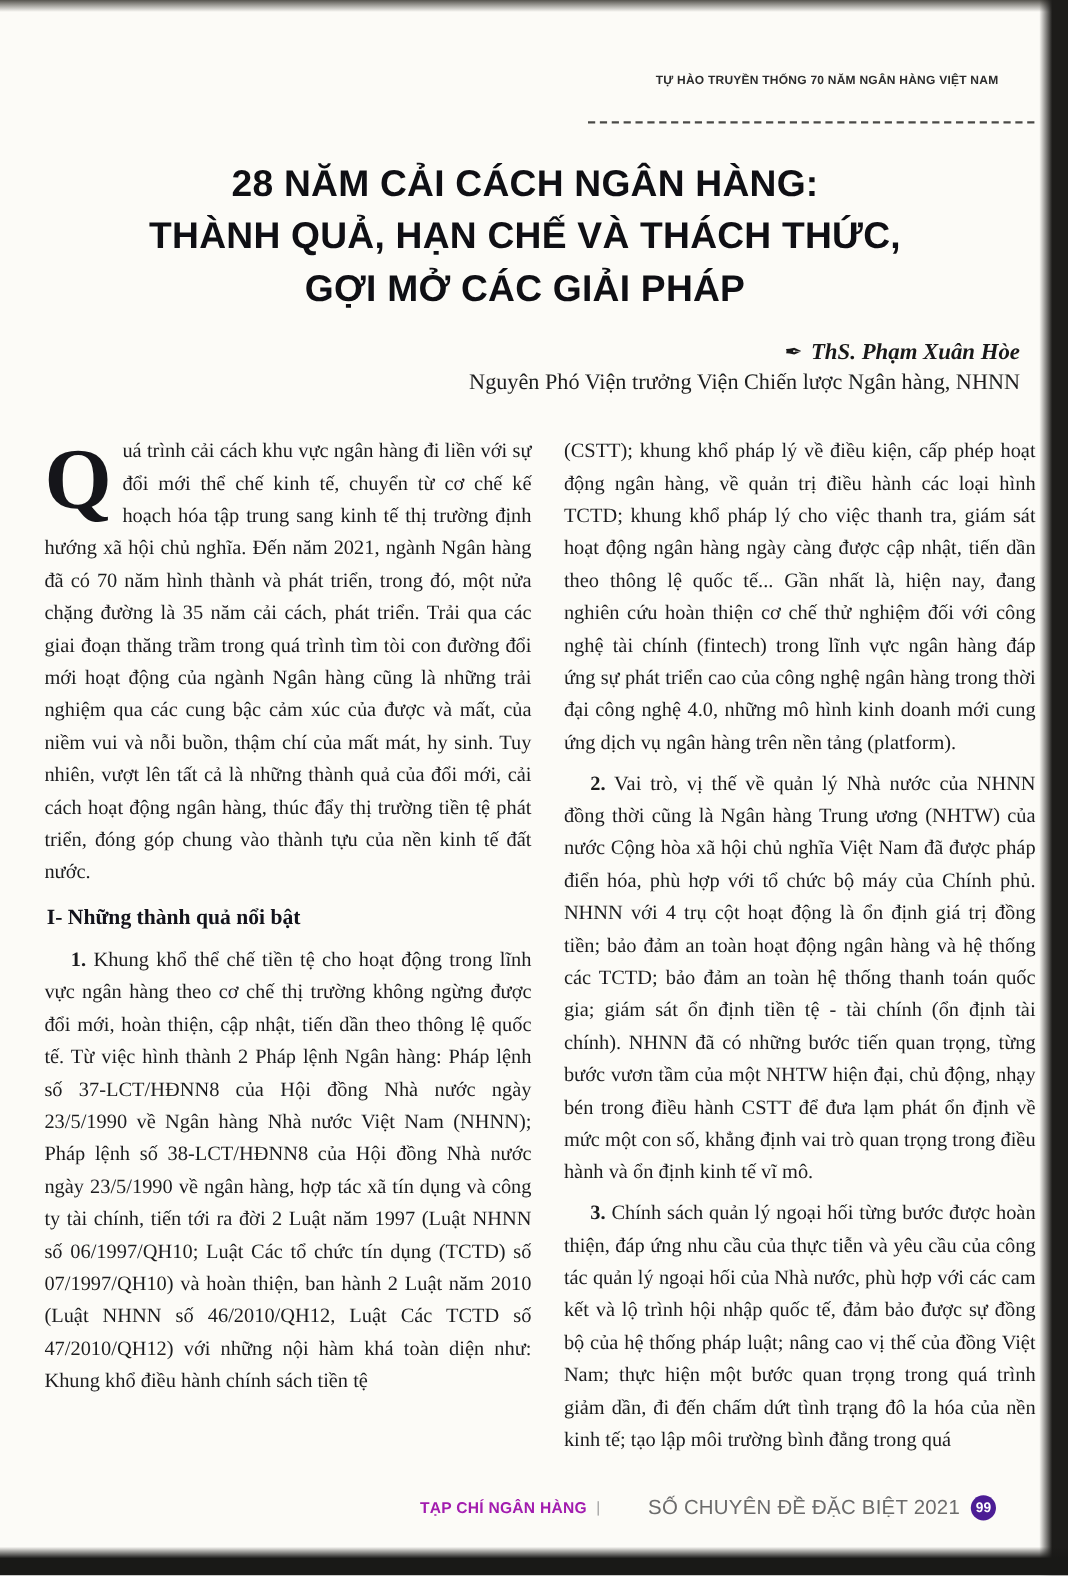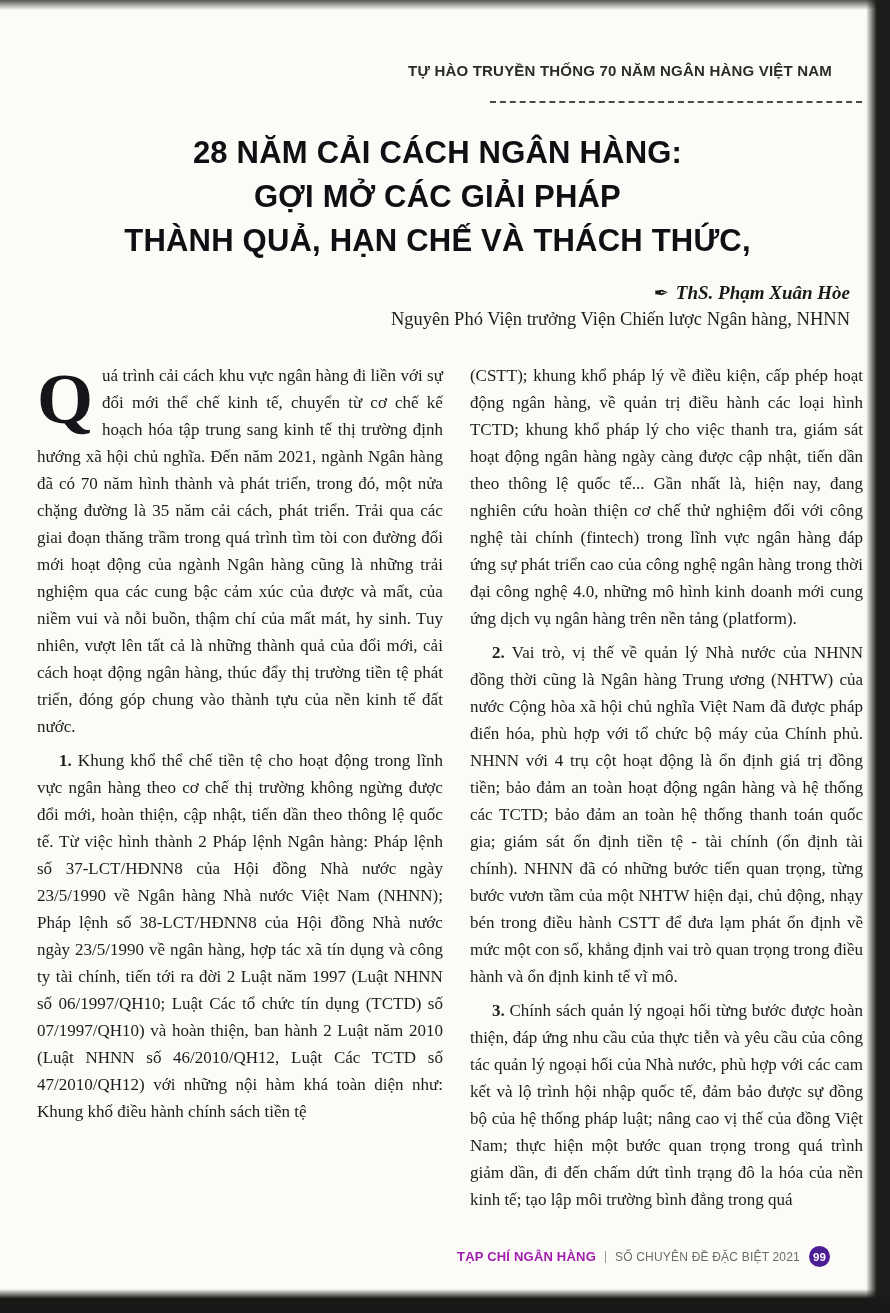--- a/index.html
+++ b/index.html
@@ -26,21 +26,21 @@
     background: linear-gradient(to right, rgba(30,30,28,0), #1d1c1a 45%);
   }
   .edge-bottom {
     position: absolute; bottom: 0; left: 0; width: 100%; height: 24px;
     background: linear-gradient(to bottom, rgba(26,26,24,0), #191917 40%);
   }
 
   .header-slogan {
     position: absolute; top: 62px; right: 58px;
     font-family: "Liberation Sans", sans-serif;
-    font-weight: bold; font-size: 15px; letter-spacing: 0.2px;
+    font-weight: bold; font-size: 10px; letter-spacing: 0.2px;
     color: #2b2b2b; white-space: nowrap;
   }
   .header-rule {
     position: absolute; top: 101px; right: 28px; width: 372px; height: 0;
     border-top: 2.5px dashed #49494б;
     border-top: 2.5px dashed #494946;
   }
 
   .article-title {
     position: absolute; top: 131px; left: 45px; right: 60px;
@@ -95,21 +95,21 @@
     color: #13131b;
   }
 
   .footer {
     position: absolute; top: 1246px; right: 60px;
     display: flex; align-items: center; gap: 9px;
     font-family: "Liberation Sans", sans-serif;
   }
   .footer-journal { font-weight: bold; font-size: 13px; color: #a21caf; letter-spacing: 0.2px; }
   .footer-divider { width: 1px; height: 12px; background: #9a9a9a; }
-  .footer-issue { font-size: 12px; color: #6b6b6b; letter-spacing: 0.2px; }
+  .footer-issue { font-size: 17px; color: #6b6b6b; letter-spacing: 0.2px; margin-left: 32px; }
   .page-badge {
     width: 21px; height: 21px; border-radius: 50%;
     background: #4c1d95; color: #ffffff;
     font-weight: bold; font-size: 11.5px;
     display: flex; align-items: center; justify-content: center;
   }
 </style>
 </head>
 <body>
 
@@ -117,34 +117,35 @@
 
   <div class="edge-top"></div>
   <div class="edge-right"></div>
   <div class="edge-bottom"></div>
 
   <div class="header-slogan">TỰ HÀO TRUYỀN THỐNG 70 NĂM NGÂN HÀNG VIỆT NAM</div>
   <div class="header-rule"></div>
 
   <h1 class="article-title" style="margin:0;">
     <div>28 NĂM CẢI CÁCH NGÂN HÀNG:</div>
+    <div>THÀNH QUẢ, HẠN CHẾ VÀ THÁCH THỨC,</div>
     <div>GỢI MỞ CÁC GIẢI PHÁP</div>
-    <div>THÀNH QUẢ, HẠN CHẾ VÀ THÁCH THỨC,</div>
   </h1>
 
   <div class="byline">
     <span class="pen-icon">✒</span><span class="author-name">ThS. Phạm Xuân Hòe</span>
   </div>
   <div class="author-role">Nguyên Phó Viện trưởng Viện Chiến lược Ngân hàng, NHNN</div>
 
   <div class="columns">
 
     <div class="col col-left">
       <p class="intro"><span class="dropcap">Q</span><span>uá trình cải cách khu vực ngân hàng đi liền với sự đổi mới thể chế kinh tế, chuyển từ cơ chế kế hoạch hóa tập trung sang kinh tế thị trường định hướng xã hội chủ nghĩa. Đến năm 2021, ngành Ngân hàng đã có 70 năm hình thành và phát triển, trong đó, một nửa chặng đường là 35 năm cải cách, phát triển. Trải qua các giai đoạn thăng trầm trong quá trình tìm tòi con đường đổi mới hoạt động của ngành Ngân hàng cũng là những trải nghiệm qua các cung bậc cảm xúc của được và mất, của niềm vui và nỗi buồn, thậm chí của mất mát, hy sinh. Tuy nhiên, vượt lên tất cả là những thành quả của đổi mới, cải cách hoạt động ngân hàng, thúc đẩy thị trường tiền tệ phát triển, đóng góp chung vào thành tựu của nền kinh tế đất nước.</span></p>
 
+      <div class="section-heading">I- Những thành quả nổi bật</div>
 
       <p class="para"><span class="pnum">1.</span> <span>Khung khổ thể chế tiền tệ cho hoạt động trong lĩnh vực ngân hàng theo cơ chế thị trường không ngừng được đổi mới, hoàn thiện, cập nhật, tiến dần theo thông lệ quốc tế. Từ việc hình thành 2 Pháp lệnh Ngân hàng: Pháp lệnh số 37-LCT/HĐNN8 của Hội đồng Nhà nước ngày 23/5/1990 về Ngân hàng Nhà nước Việt Nam (NHNN); Pháp lệnh số 38-LCT/HĐNN8 của Hội đồng Nhà nước ngày 23/5/1990 về ngân hàng, hợp tác xã tín dụng và công ty tài chính, tiến tới ra đời 2 Luật năm 1997 (Luật NHNN số 06/1997/QH10; Luật Các tổ chức tín dụng (TCTD) số 07/1997/QH10) và hoàn thiện, ban hành 2 Luật năm 2010 (Luật NHNN số 46/2010/QH12, Luật Các TCTD số 47/2010/QH12) với những nội hàm khá toàn diện như: Khung khổ điều hành chính sách tiền tệ</span></p>
     </div>
 
     <div class="col col-right">
       <p class="cont">(CSTT); khung khổ pháp lý về điều kiện, cấp phép hoạt động ngân hàng, về quản trị điều hành các loại hình TCTD; khung khổ pháp lý cho việc thanh tra, giám sát hoạt động ngân hàng ngày càng được cập nhật, tiến dần theo thông lệ quốc tế... Gần nhất là, hiện nay, đang nghiên cứu hoàn thiện cơ chế thử nghiệm đối với công nghệ tài chính (fintech) trong lĩnh vực ngân hàng đáp ứng sự phát triển cao của công nghệ ngân hàng trong thời đại công nghệ 4.0, những mô hình kinh doanh mới cung ứng dịch vụ ngân hàng trên nền tảng (platform).</p>
 
       <p class="para"><span class="pnum">2.</span> <span>Vai trò, vị thế về quản lý Nhà nước của NHNN đồng thời cũng là Ngân hàng Trung ương (NHTW) của nước Cộng hòa xã hội chủ nghĩa Việt Nam đã được pháp điển hóa, phù hợp với tổ chức bộ máy của Chính phủ. NHNN với 4 trụ cột hoạt động là ổn định giá trị đồng tiền; bảo đảm an toàn hoạt động ngân hàng và hệ thống các TCTD; bảo đảm an toàn hệ thống thanh toán quốc gia; giám sát ổn định tiền tệ - tài chính (ổn định tài chính). NHNN đã có những bước tiến quan trọng, từng bước vươn tầm của một NHTW hiện đại, chủ động, nhạy bén trong điều hành CSTT để đưa lạm phát ổn định về mức một con số, khẳng định vai trò quan trọng trong điều hành và ổn định kinh tế vĩ mô.</span></p>
 
       <p class="para"><span class="pnum">3.</span> <span>Chính sách quản lý ngoại hối từng bước được hoàn thiện, đáp ứng nhu cầu của thực tiễn và yêu cầu của công tác quản lý ngoại hối của Nhà nước, phù hợp với các cam kết và lộ trình hội nhập quốc tế, đảm bảo được sự đồng bộ của hệ thống pháp luật; nâng cao vị thế của đồng Việt Nam; thực hiện một bước quan trọng trong quá trình giảm dần, đi đến chấm dứt tình trạng đô la hóa của nền kinh tế; tạo lập môi trường bình đẳng trong quá</span></p>

